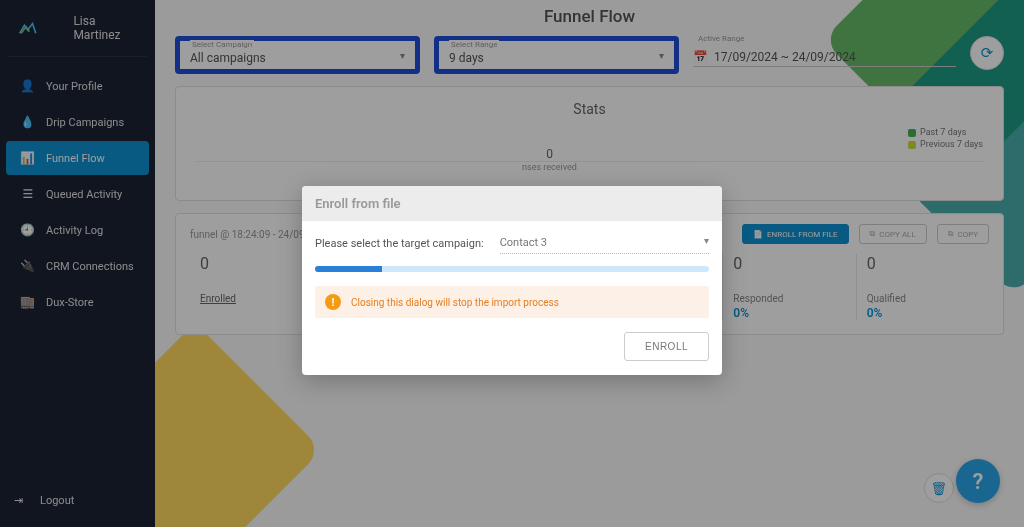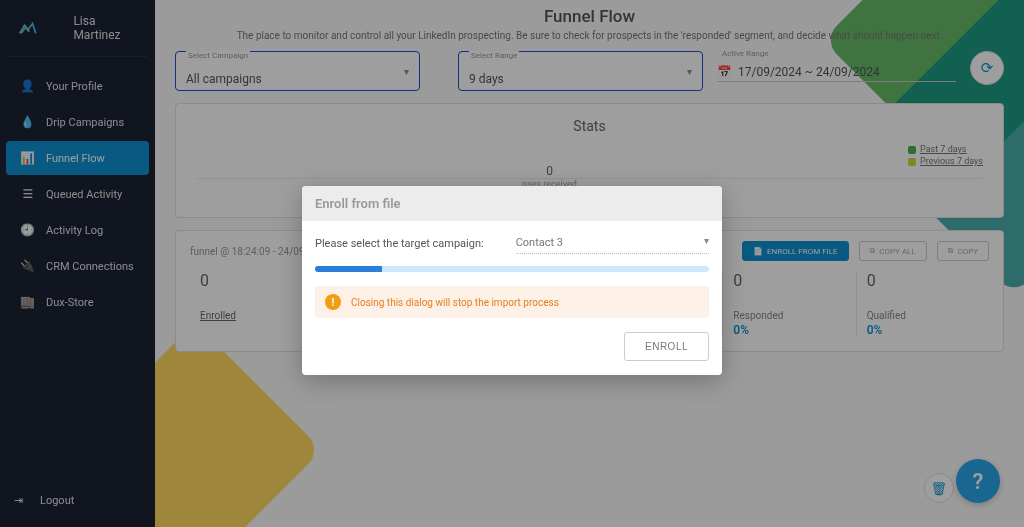--- a/index.html
+++ b/index.html
@@ -19,34 +19,34 @@
 .main { position: absolute; left: 155px; top: 0; right: 0; height: 527px; background: #fafafa; overflow: hidden; }
 .bg-shape-green { position: absolute; right: -40px; top: -60px; width: 200px; height: 200px; background: #4caf50; transform: rotate(45deg); border-radius: 20px; opacity: 0.85; z-index: 0; }
 .bg-shape-teal { position: absolute; right: -100px; top: 30px; width: 220px; height: 220px; background: #008f8f; transform: rotate(45deg); border-radius: 20px; opacity: 0.7; z-index: 0; }
 .bg-shape-yellow { position: absolute; left: -50px; top: 360px; width: 180px; height: 180px; background: #ffd54f; transform: rotate(45deg); border-radius: 20px; opacity: 0.9; z-index: 0; }
 
 .page-header { text-align: center; padding: 6px 20px 10px; position: relative; z-index: 1; }
 .page-title { font-size: 17px; font-weight: 500; color: #555; }
 .page-subtitle { font-size: 10px; color: #777; margin-top: 4px; }
 
 .controls-row { display: flex; gap: 14px; padding: 0 20px 12px; position: relative; z-index: 1; }
-.select-box { position: relative; background: #fff; border: 1px solid #1d4ed8; border-radius: 4px; padding: 14px 10px 4px; flex: 0 0 245px; }
-.select-box.range { flex: 0 0 245px; margin-left: 24px; }
+.select-box { position: relative; background: #fff; border: 5px solid #1d4ed8; border-radius: 4px; padding: 4px 10px 4px; flex: 0 0 245px; }
+.select-box.range { flex: 0 0 245px; }
 .select-label { position: absolute; top: -1px; left: 10px; font-size: 8px; color: #999; background: #fff; padding: 0 2px; }
 .select-value { font-size: 12px; color: #555; margin-top: 6px; }
 .select-caret { position: absolute; right: 10px; top: 50%; transform: translateY(-50%); font-size: 10px; color: #888; }
 .date-inner { display: flex; align-items: center; border-bottom: 1px solid #ccc; padding: 2px 0; }
 .date-inner .val { font-size: 12px; color: #555; margin-left: 6px; }
 .date-box-wrap { position: relative; flex: 1; }
 .refresh-btn { width: 34px; height: 34px; border-radius: 50%; background: #fff; border: 1px solid #ddd; display: flex; align-items: center; justify-content: center; cursor: pointer; color: #0f91d2; font-size: 15px; margin-left: auto; }
 
 .stats-card { margin: 0 20px 12px; background: #fff; border: 1px solid #e0e0e0; border-radius: 4px; padding: 14px 20px 20px; position: relative; z-index: 1; }
 .stats-title { text-align: center; font-size: 14px; color: #666; margin-bottom: 12px; }
 .legend { position: absolute; right: 20px; top: 40px; font-size: 9px; color: #777; }
-.legend-item { display: flex; align-items: flex-end; margin-bottom: 2px; text-decoration: underline; }
+.legend-item { display: flex; align-items: flex-end; margin-bottom: 2px; }
 .legend-swatch { width: 8px; height: 8px; border-radius: 2px; margin-right: 4px; }
 .stat-num { text-align: center; font-size: 12px; color: #666; margin-top: 30px; }
 .stat-label { text-align: center; font-size: 9px; color: #999; padding-bottom: 8px; padding-right: 80px; }
 
 .funnel-card { margin: 0 20px; background: #fff; border: 1px solid #e0e0e0; border-radius: 4px; padding: 10px 14px 14px; position: relative; z-index: 1; }
 .funnel-header { display: flex; align-items: center; margin-bottom: 10px; }
 .funnel-time { font-size: 10px; color: #999; flex: 1; }
 .funnel-actions { display: flex; gap: 10px; }
 .fa-btn { font-size: 8px; padding: 4px 10px; border-radius: 3px; border: 1px solid #ccc; background: #fff; color: #aaa; cursor: pointer; display: flex; align-items: center; gap: 4px; }
 .fa-btn.primary { background: #0f91d2; color: #fff; border-color: #0f91d2; }
@@ -59,21 +59,21 @@
 .fc-pct { font-size: 12px; color: #0f91d2; font-weight: 600; margin-top: 2px; }
 
 .help-fab { position: absolute; right: 24px; bottom: 24px; width: 44px; height: 44px; border-radius: 50%; background: #29a5e8; color: #fff; display: flex; align-items: center; justify-content: center; font-size: 22px; font-weight: 600; box-shadow: 0 2px 6px rgba(0,0,0,0.2); z-index: 5; }
 .delete-fab { position: absolute; right: 70px; bottom: 24px; width: 30px; height: 30px; border-radius: 50%; background: #fff; border: 1px solid #ddd; display: flex; align-items: center; justify-content: center; color: #0f91d2; z-index: 5; font-size: 13px;}
 
 .dim-overlay { position: absolute; inset: 0; background: rgba(0,0,0,0.38); z-index: 50; }
 
 .modal { position: absolute; left: 50%; top: 186px; transform: translateX(-50%); width: 420px; background: #fff; border-radius: 4px; box-shadow: 0 6px 24px rgba(0,0,0,0.25); z-index: 60; overflow: hidden; }
 .modal-head { background: #ececec; padding: 10px 13px; font-size: 13px; font-weight: 600; color: #999; }
 .modal-body { padding: 12px 13px 14px; }
-.mb-row { display: flex; align-items: center; gap: 32px; font-size: 11px; color: #555; }
+.mb-row { display: flex; align-items: center; gap: 16px; font-size: 11px; color: #555; }
 .mb-row .prompt { flex: 0 0 auto; }
 .mb-select { flex: 1; position: relative; border-bottom: 1px dotted #bbb; padding: 3px 0 4px; font-size: 11px; color: #777; }
 .mb-select .caret { position: absolute; right: 0; top: 2px; font-size: 10px; color: #888; }
 .progress-wrap { margin-top: 12px; height: 6px; background: #cfe7fb; border-radius: 3px; overflow: hidden; }
 .progress-bar { height: 100%; width: 17%; background: #2a7fd6; }
 .warn-banner { margin-top: 14px; background: #fdf0e6; border-radius: 3px; padding: 8px 10px; display: flex; align-items: center; gap: 10px; font-size: 10px; color: #e67e22; }
 .warn-icon { width: 16px; height: 16px; border-radius: 50%; background: #f39c12; color: #fff; display: flex; align-items: center; justify-content: center; font-size: 11px; font-weight: 700; }
 .modal-actions { display: flex; justify-content: flex-end; margin-top: 14px; }
 .enroll-btn { border: 1px solid #ccc; background: #fff; color: #777; font-size: 10px; padding: 8px 20px; border-radius: 3px; cursor: pointer; letter-spacing: 0.5px; }
 </style>
@@ -126,21 +126,20 @@
     </div>
 </div>
 
 <div class="main">
   <div class="bg-shape-green"></div>
   <div class="bg-shape-teal"></div>
   <div class="bg-shape-yellow"></div>
 
   <div class="page-header">
     <div class="page-title">Funnel Flow</div>
-    <div class="page-subtitle">The place to monitor and control all your LinkedIn prospecting. Be sure to check for prospects in the 'responded' segment, and decide what should happen next.</div>
   </div>
 
   <div class="controls-row">
     <div class="select-box">
       <span class="select-label">Select Campaign</span>
       <div class="select-value">All campaigns</div>
       <span class="select-caret">▾</span>
     </div>
     <div class="select-box range">
       <span class="select-label">Select Range</span>

